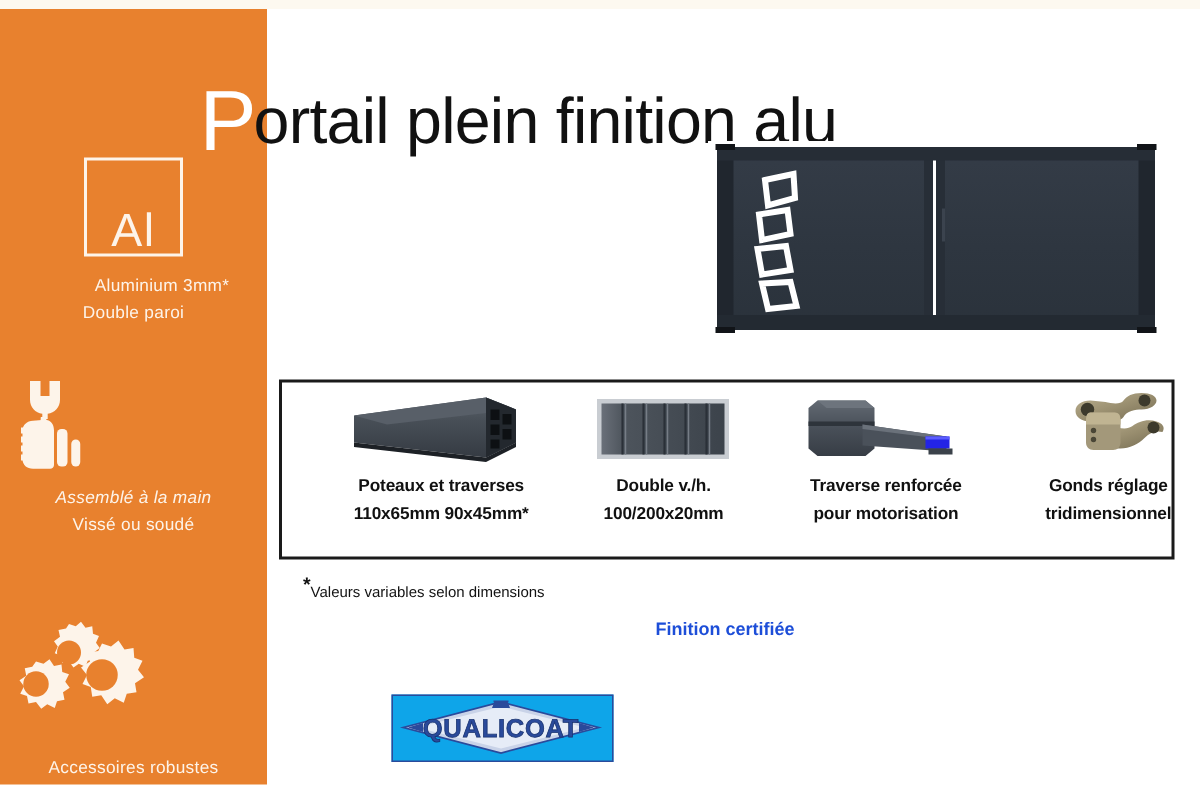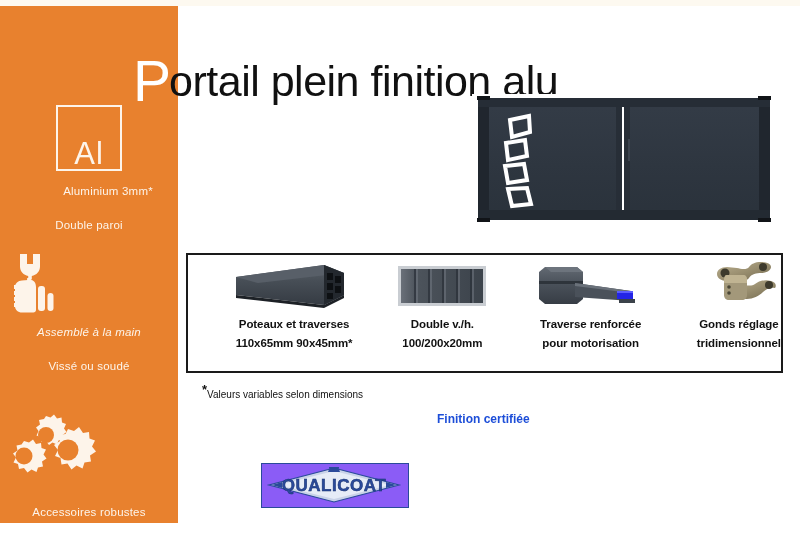--- a/index.html
+++ b/index.html
@@ -33,21 +33,20 @@
   .feature .ficon{
     display:block;margin:0 auto;
   }
   .feature .flabel{
     display:block;
     font-size:11.5px;
     letter-spacing:.2px;
     color:#fdf4ea;
     line-height:1.55;
     font-weight:400;
-    margin-top:16px;
   }
   .al-box{
     width:62px;height:62px;
     border:2px solid #fdf4ea;
     margin:0 auto;
     display:flex;align-items:flex-end;justify-content:center;
   }
   .al-box span{
     font-family:"Liberation Sans", sans-serif;
     font-size:31px;color:#fdf4ea;line-height:1;font-weight:300;
@@ -111,21 +110,21 @@
   .footnote .star{
     font-size:13px;font-weight:700;vertical-align:4px;
   }
   .cert-title{
     position:absolute;left:437px;top:412px;
     font-size:12px;font-weight:700;color:#1d4ed8;white-space:nowrap;
   }
   
   .qualicoat{
     position:absolute;left:261px;top:463px;width:148px;height:45px;
-    border:1.5px solid #2a4a9b;background:#8b5cf6;box-sizing:border-box;
+    border:1.5px solid #2a4a9b;background:#0ea5e9;box-sizing:border-box;
   }
   .qualimarine{
     position:absolute;left:563px;top:466px;width:150px;height:42px;
   }
   svg{display:block;}
 </style>
 </head>
 <body>
 
 <div class="page">

